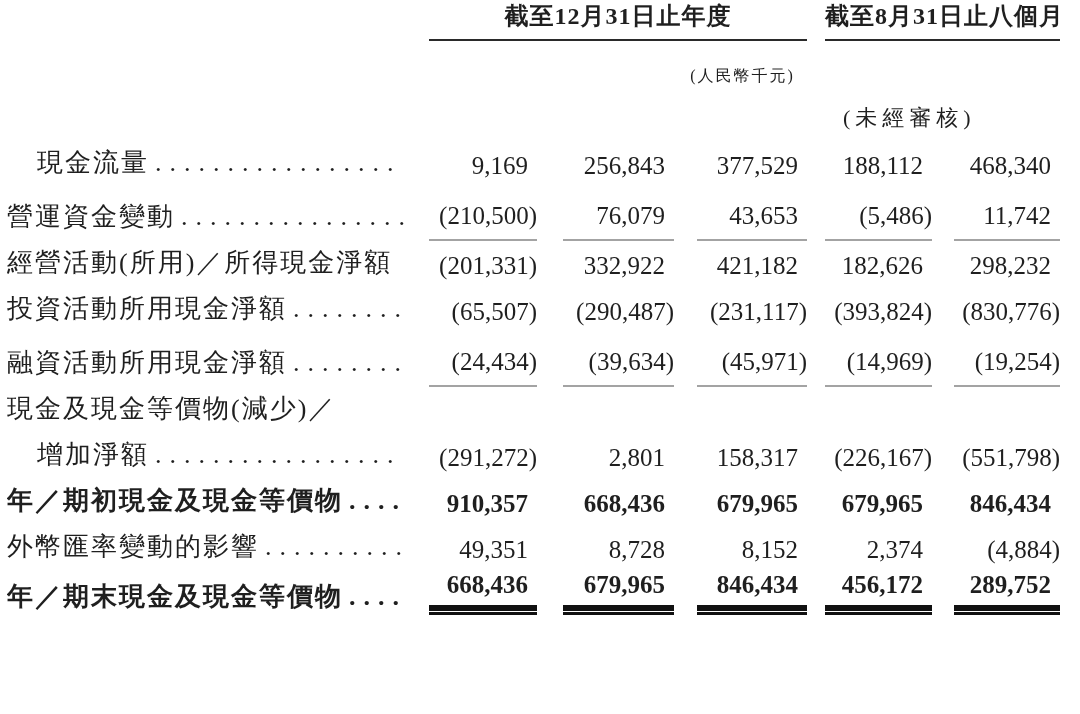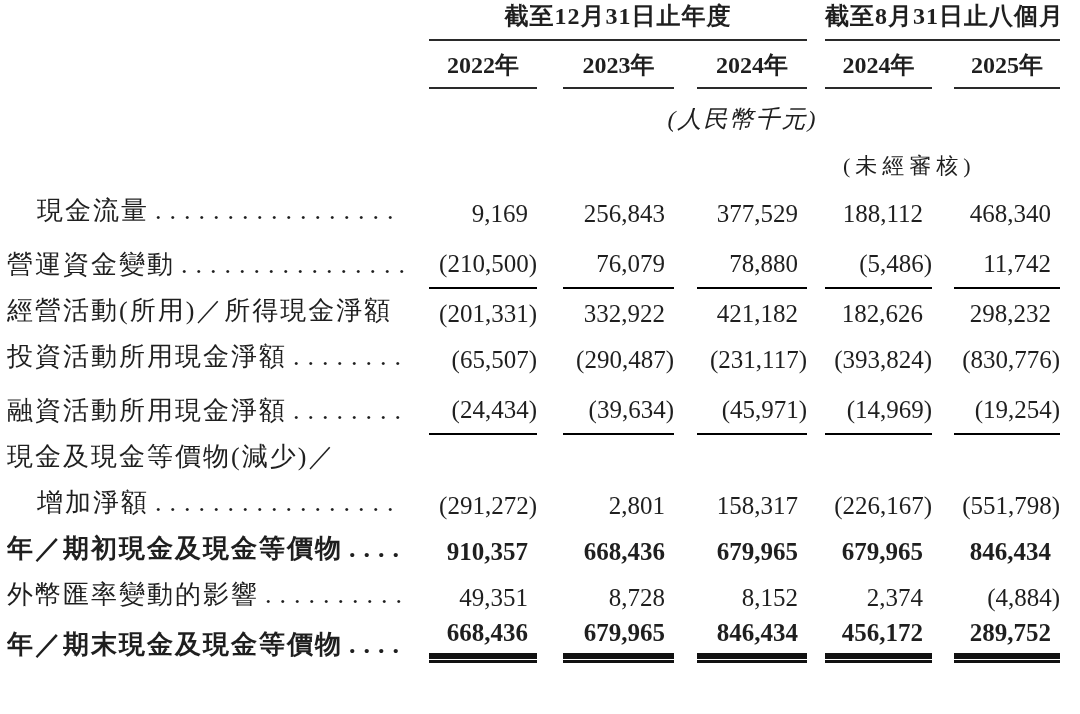--- a/index.html
+++ b/index.html
@@ -38,22 +38,21 @@
     white-space: nowrap;
   }
   th.c1 .yr-line { margin-left: 24px; }
   th.c2 .yr-line { margin-left: 26px; }
   th.c3 .yr-line { margin-left: 23px; }
   th.c4 .yr-line { margin-left: 18px; }
   th.c5 .yr-line { margin-left: 22px; }
   .unit-row td { height: 56px; vertical-align: bottom; }
   .unit-note {
     text-align: center;
-    font-style: italic;
-    font-size: 24px;
+    font-size: 16px;
     letter-spacing: 2px;
     padding-bottom: 10px; padding-left: 20px;
     white-space: nowrap;
   }
   .unaud-row td { height: 44px; vertical-align: bottom; }
   .unaud-note {
     margin-left: 18px;
     text-align: left;
     font-size: 22px;
     letter-spacing: 5px;
@@ -84,21 +83,21 @@
   td.c4 { padding-left: 18px; }
   td.c5 { padding-left: 22px; }
   .cellline {
     text-align: right;
     font-size: 25px;
     padding-bottom: 7px;
     white-space: nowrap;
   }
   tr.bold .lbl, tr.bold .cellline { font-weight: bold; }
   tr.rule .cellline {
-    border-bottom: 2px solid #000000;
+    border-bottom: 2px solid #a3a3a3;
     padding-bottom: 9px;
   }
   tr.dbl td { vertical-align: bottom; }
   tr.dbl .cellline {
     position: relative;
     border-bottom: 6px solid #111;
     padding-bottom: 6px;
     margin-bottom: 10px;
   }
   tr.dbl .cellline::after {
@@ -124,38 +123,20 @@
   <thead>
     <tr class="grp-row">
       <th></th>
       <th colspan="3" class="grp1">
         <div class="grp-line">截至12月31日止年度</div>
       </th>
       <th colspan="2" class="grp2">
         <div class="grp-line">截至8月31日止八個月</div>
       </th>
     </tr>
-    <tr class="yr-row">
-      <th></th>
-      <th class="c1">
-          <div class="yr-line">2022年</div>
-        </th>
-      <th class="c2">
-          <div class="yr-line">2023年</div>
-        </th>
-      <th class="c3">
-          <div class="yr-line">2024年</div>
-        </th>
-      <th class="c4">
-          <div class="yr-line">2024年</div>
-        </th>
-      <th class="c5">
-          <div class="yr-line">2025年</div>
-        </th>
-    </tr>
     <tr class="unit-row">
       <td></td>
       <td colspan="5">
         <div class="unit-note">(人民幣千元)</div>
       </td>
     </tr>
     <tr class="unaud-row">
       <td></td>
         <td></td>
       <td></td>
@@ -191,21 +172,21 @@
       <td>
           <div class="lbl"><span>營運資金變動</span><span class="leader">................</span></div>
         </td>
       <td class="c1">
           <div class="cellline"><span class="val">(210,500)</span></div>
         </td>
       <td class="c2">
           <div class="cellline"><span class="val" style="margin-right: 9px;">76,079</span></div>
         </td>
       <td class="c3">
-          <div class="cellline"><span class="val" style="margin-right: 9px;">78,880</span></div>
+          <div class="cellline"><span class="val" style="margin-right: 9px;">43,653</span></div>
         </td>
       <td class="c4">
           <div class="cellline"><span class="val">(5,486)</span></div>
         </td>
       <td class="c5">
           <div class="cellline"><span class="val" style="margin-right: 9px;">11,742</span></div>
         </td>
     </tr>
     <tr class="data">
       <td>

